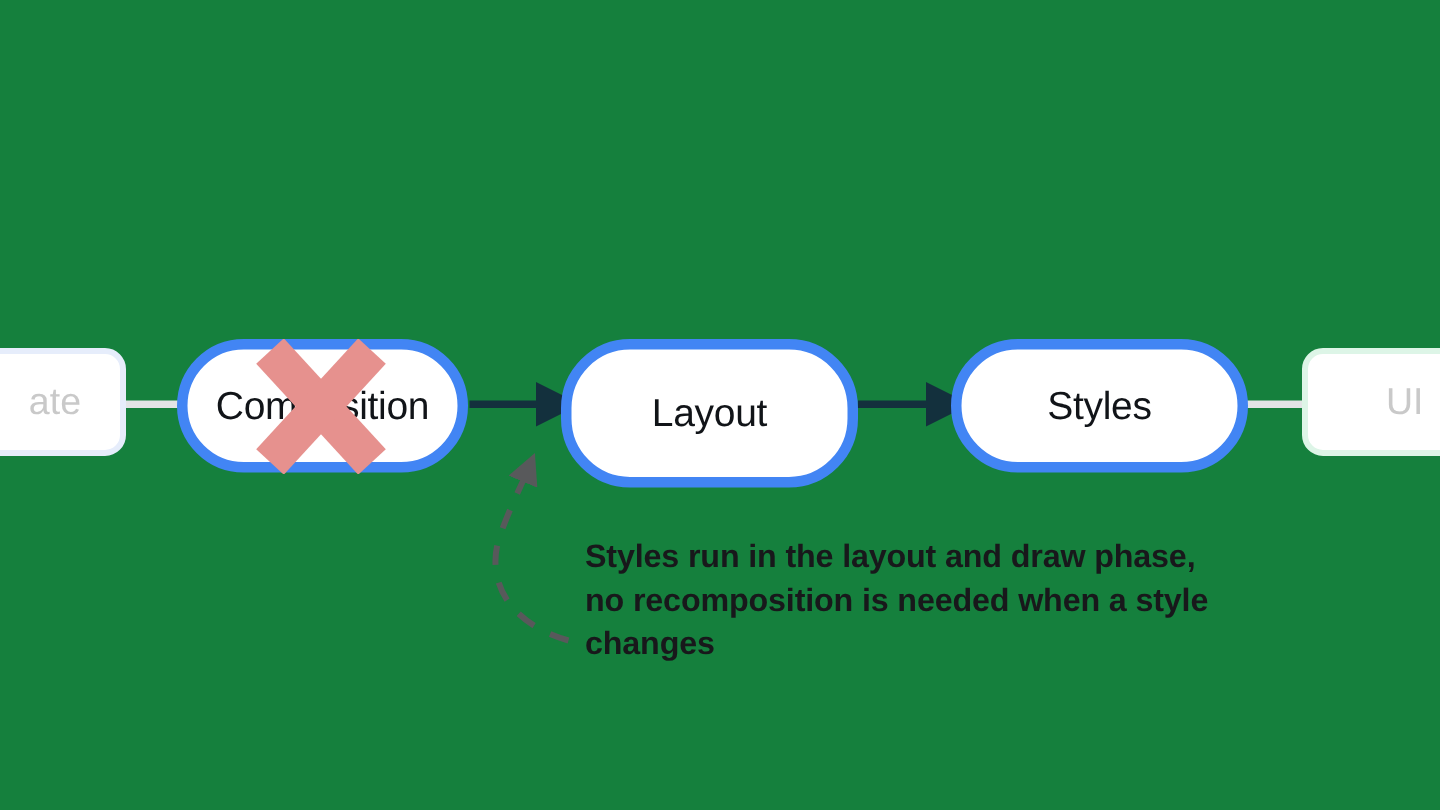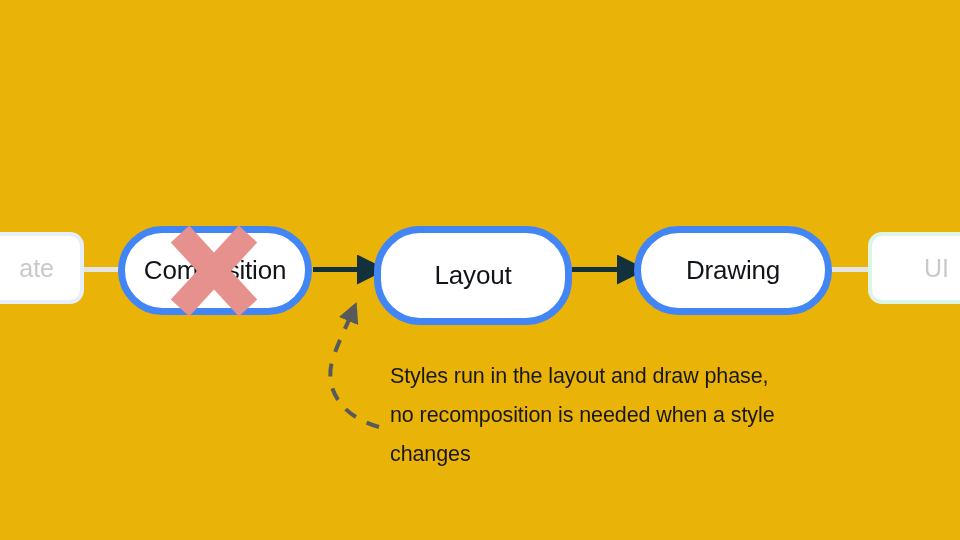--- a/index.html
+++ b/index.html
@@ -8,21 +8,21 @@
     padding: 0;
     background: #ffffff;
   }
   body {
     font-family: "Liberation Sans", sans-serif;
   }
   #stage {
     position: relative;
     width: 960px;
     height: 540px;
-    background: #eab308;
+    background: #15803d;
     overflow: hidden;
   }
 
   
   .node {
     position: absolute;
     box-sizing: border-box;
     display: flex;
     align-items: center;
     justify-content: center;
@@ -76,23 +76,23 @@
     pointer-events: none;
   }
 
   
   .caption {
     position: absolute;
     left: 390px;
     top: 357px;
     width: 470px;
     font-size: 21.5px;
-    line-height: 39px;
+    line-height: 29px;
     color: #18181b;
-    font-weight: 400;
+    font-weight: 700;
     white-space: pre-line;
     letter-spacing: -0.1px;
   }
 </style>
 </head>
 <body>
 
 <div id="stage">
 
   <div class="connector-gray" style="left:78px; top:267px; width:46px;"></div>
@@ -135,21 +135,21 @@
       <line x1="12" y1="8" x2="80" y2="82"></line>
       <line x1="80" y1="8" x2="12" y2="82"></line>
     </g>
   </svg>
 
   <div class="node pill" style="left:374px; top:226px; width:198px; height:99px;">
     <span>Layout</span>
   </div>
 
   <div class="node pill" style="left:634px; top:226px; width:198px; height:89px;">
-    <span>Drawing</span>
+    <span>Styles</span>
   </div>
 
   <div class="node faded faded-ui" style="left:868px; top:232px; width:190px; height:72px; justify-content:flex-start; padding-left:52px;">
     <span>UI</span>
   </div>
 
   <div class="caption">Styles run in the layout and draw phase,
 no recomposition is needed when a style
 changes</div>
 

